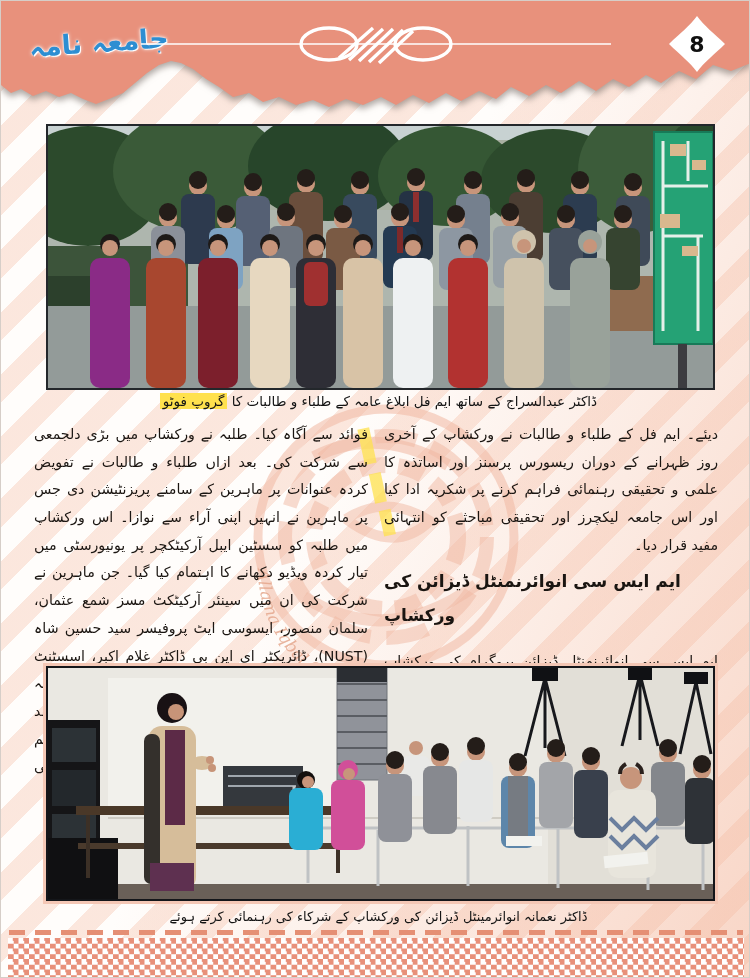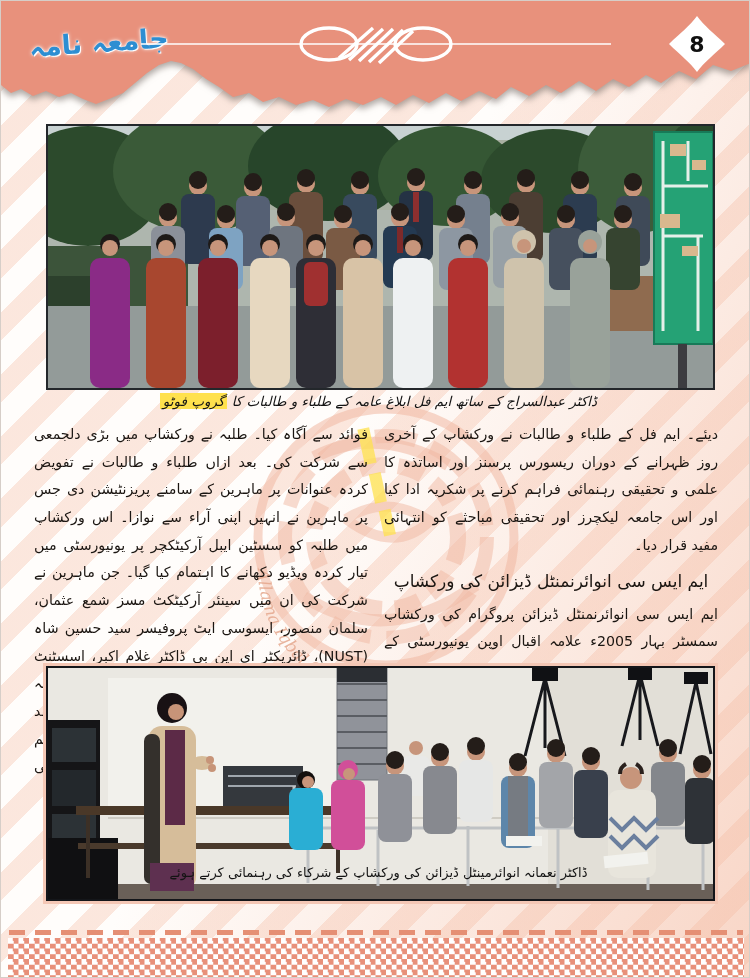--- a/index.html
+++ b/index.html
@@ -34,32 +34,32 @@
     position:absolute;left:45px;top:123px;width:665px;height:262px;
     border:2px solid #23272b;background:#aeb6ae;z-index:2;
   }
   .photo2{
     position:absolute;left:45px;top:665px;width:665px;height:231px;
     border:2px solid #14161a;outline:3px solid #f4c7b5;background:#eae8e2;z-index:2;
   }
   .photo1 svg,.photo2 svg{display:block;}
   
   .caption1{position:absolute;left:45px;top:392px;width:665px;z-index:3;
-    text-align:center;font-size:13.5px;color:#141414;direction:rtl;font-style:italic;}
-  .caption2{position:absolute;left:45px;top:864px;width:665px;z-index:3;
+    text-align:center;font-size:13.5px;color:#141414;direction:rtl;}
+  .caption2{position:absolute;left:45px;top:908px;width:665px;z-index:3;
     text-align:center;font-size:13px;color:#141414;direction:rtl;}
   .hl{background:#ffe14d;padding:0 3px;}
   
   .article{
     position:absolute;left:33px;top:420px;width:684px;height:242px;z-index:2;
     direction:rtl;display:flex;gap:16px;color:#1a1511;
   }
   .col{width:334px;font-size:14.2px;line-height:1.95;text-align:justify;}
   .col p{margin:0;}
-  .article-heading{font-size:17px;font-weight:normal;text-align:center;margin:6px 0 2px;}
+  .article-heading{font-size:17px;font-weight:bold;text-align:left;margin:6px 0 16px;}
   
   .watermark{position:absolute;left:195px;top:398px;width:380px;height:275px;z-index:1;pointer-events:none;}
   
   .dashline{
     position:absolute;left:8px;top:929px;width:734px;height:5px;z-index:3;
     background:repeating-linear-gradient(90deg,#e58f74 0 16px,rgba(0,0,0,0) 16px 26px);
   }
   .checker{
     position:absolute;left:7px;top:937px;width:736px;height:41px;z-index:3;
     background:repeating-conic-gradient(#e8907a 0% 25%,#ffffff 0% 50%);

